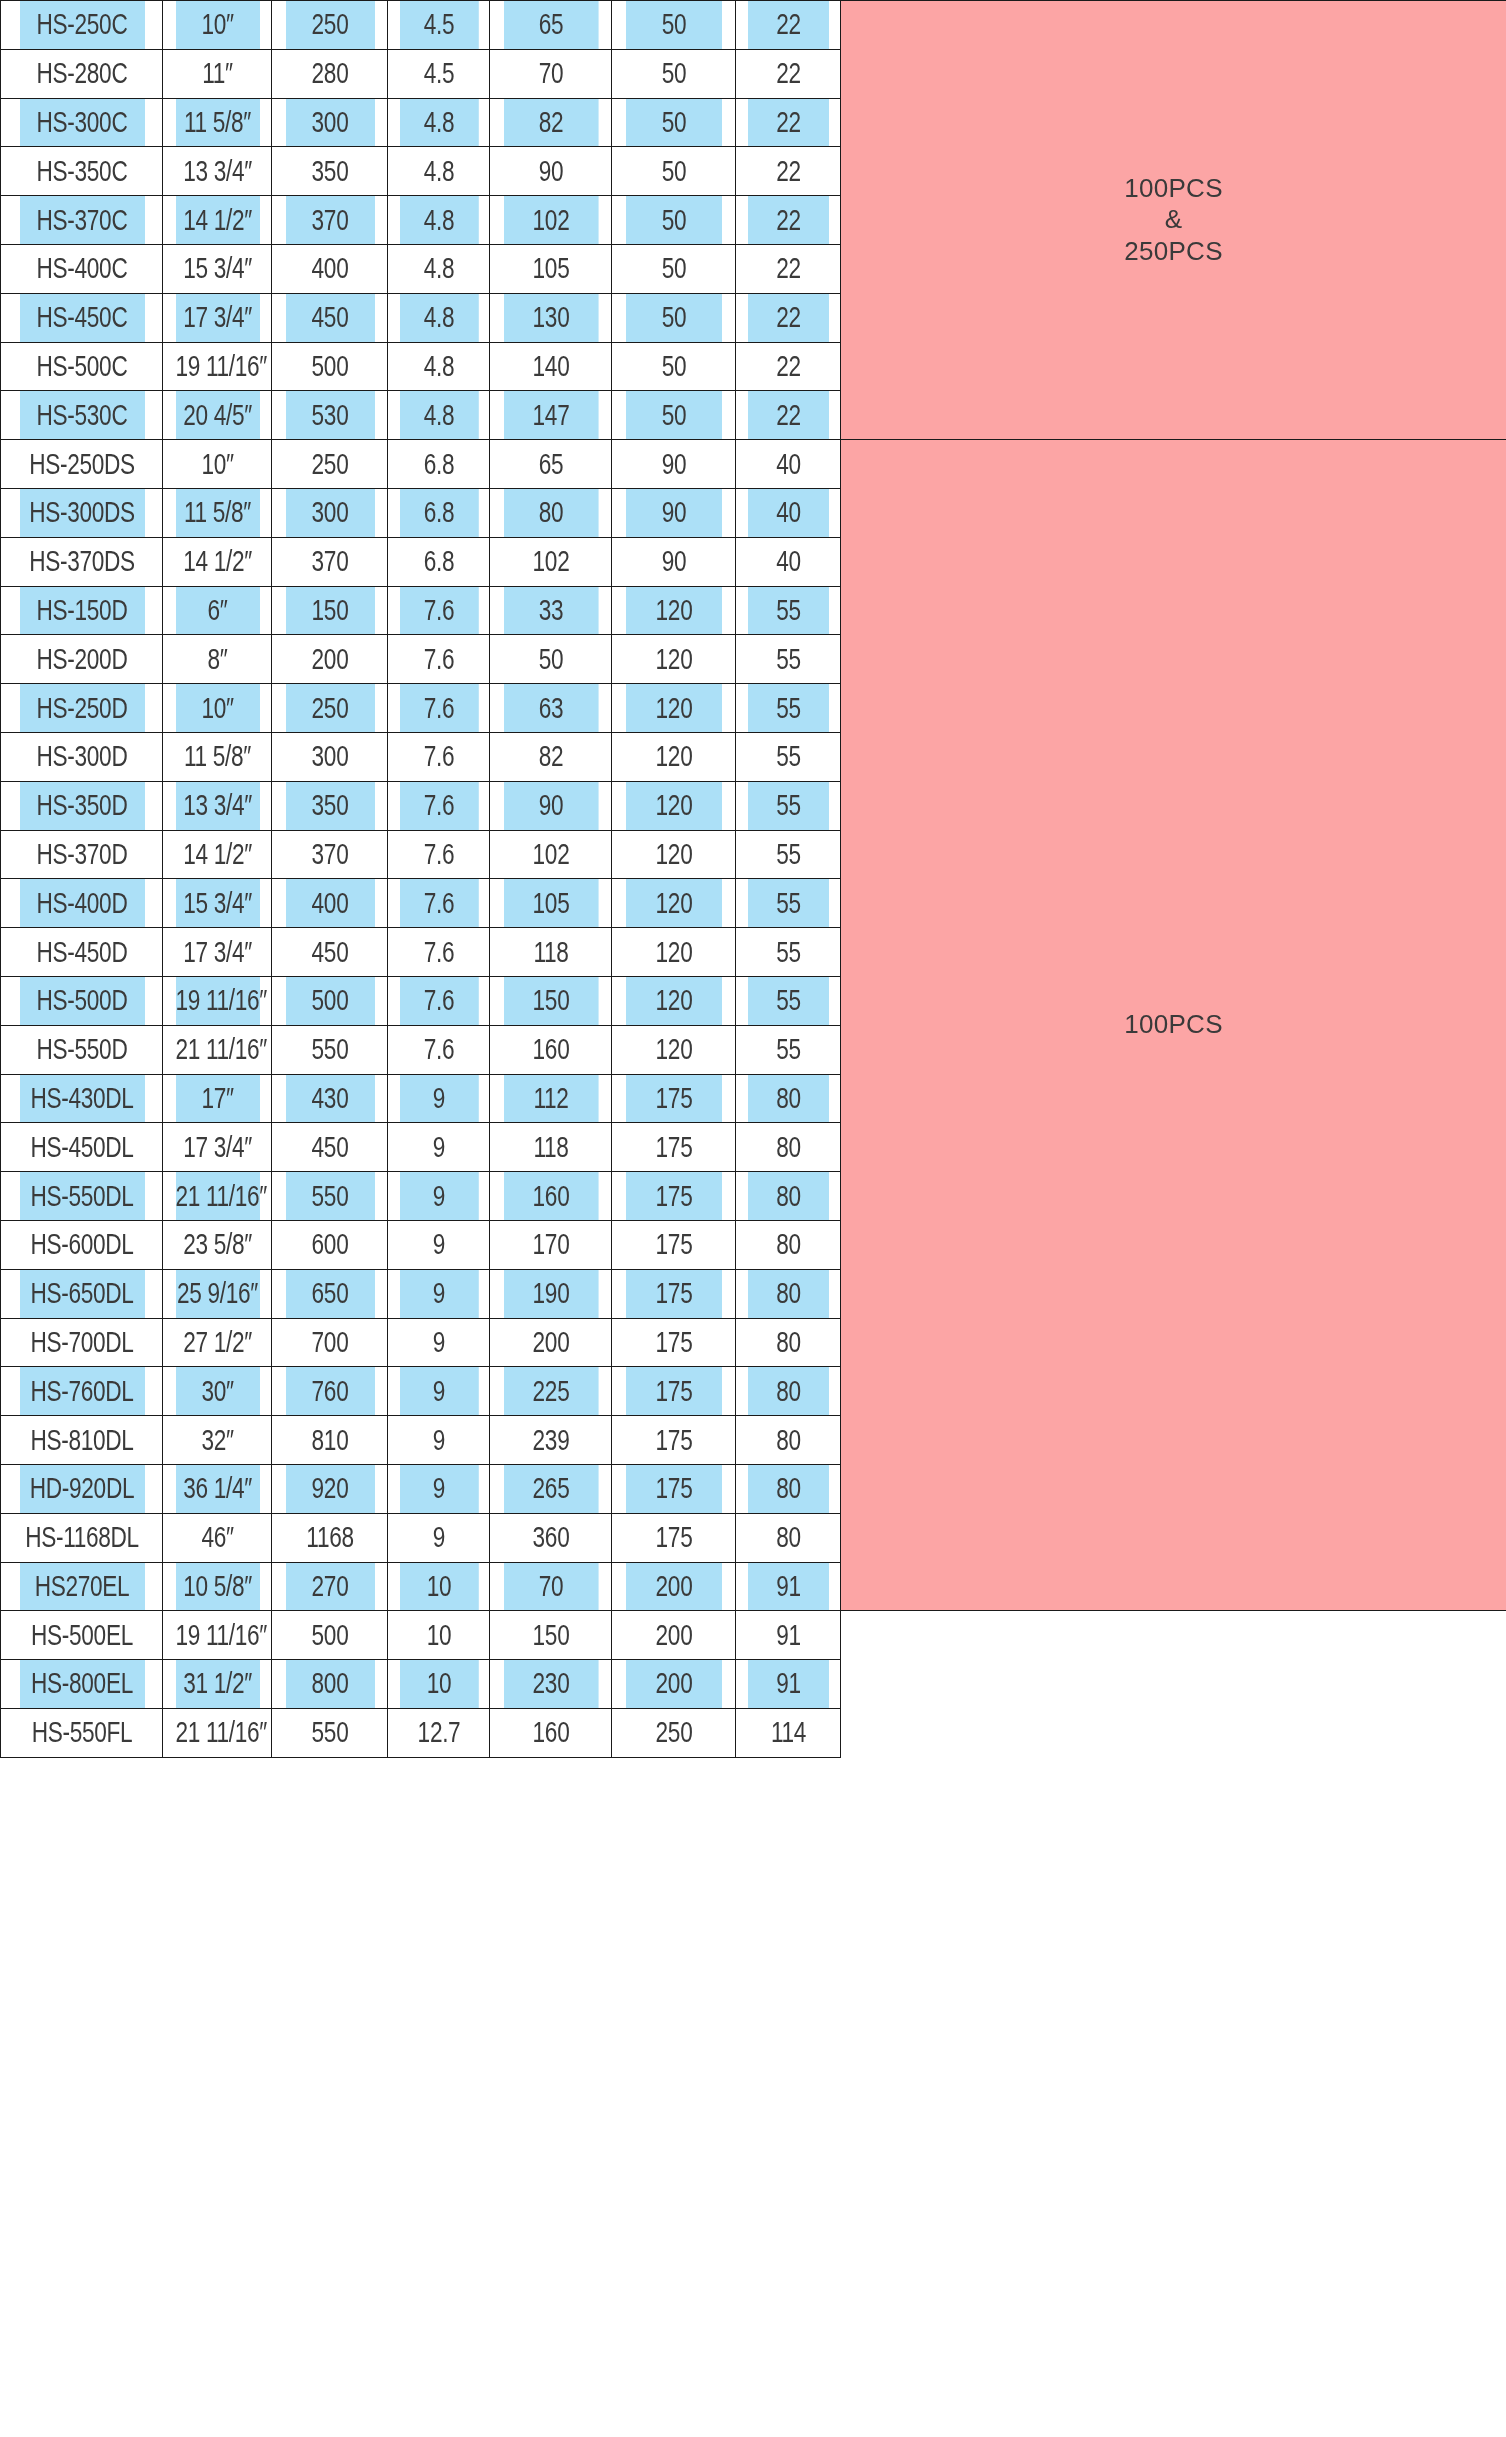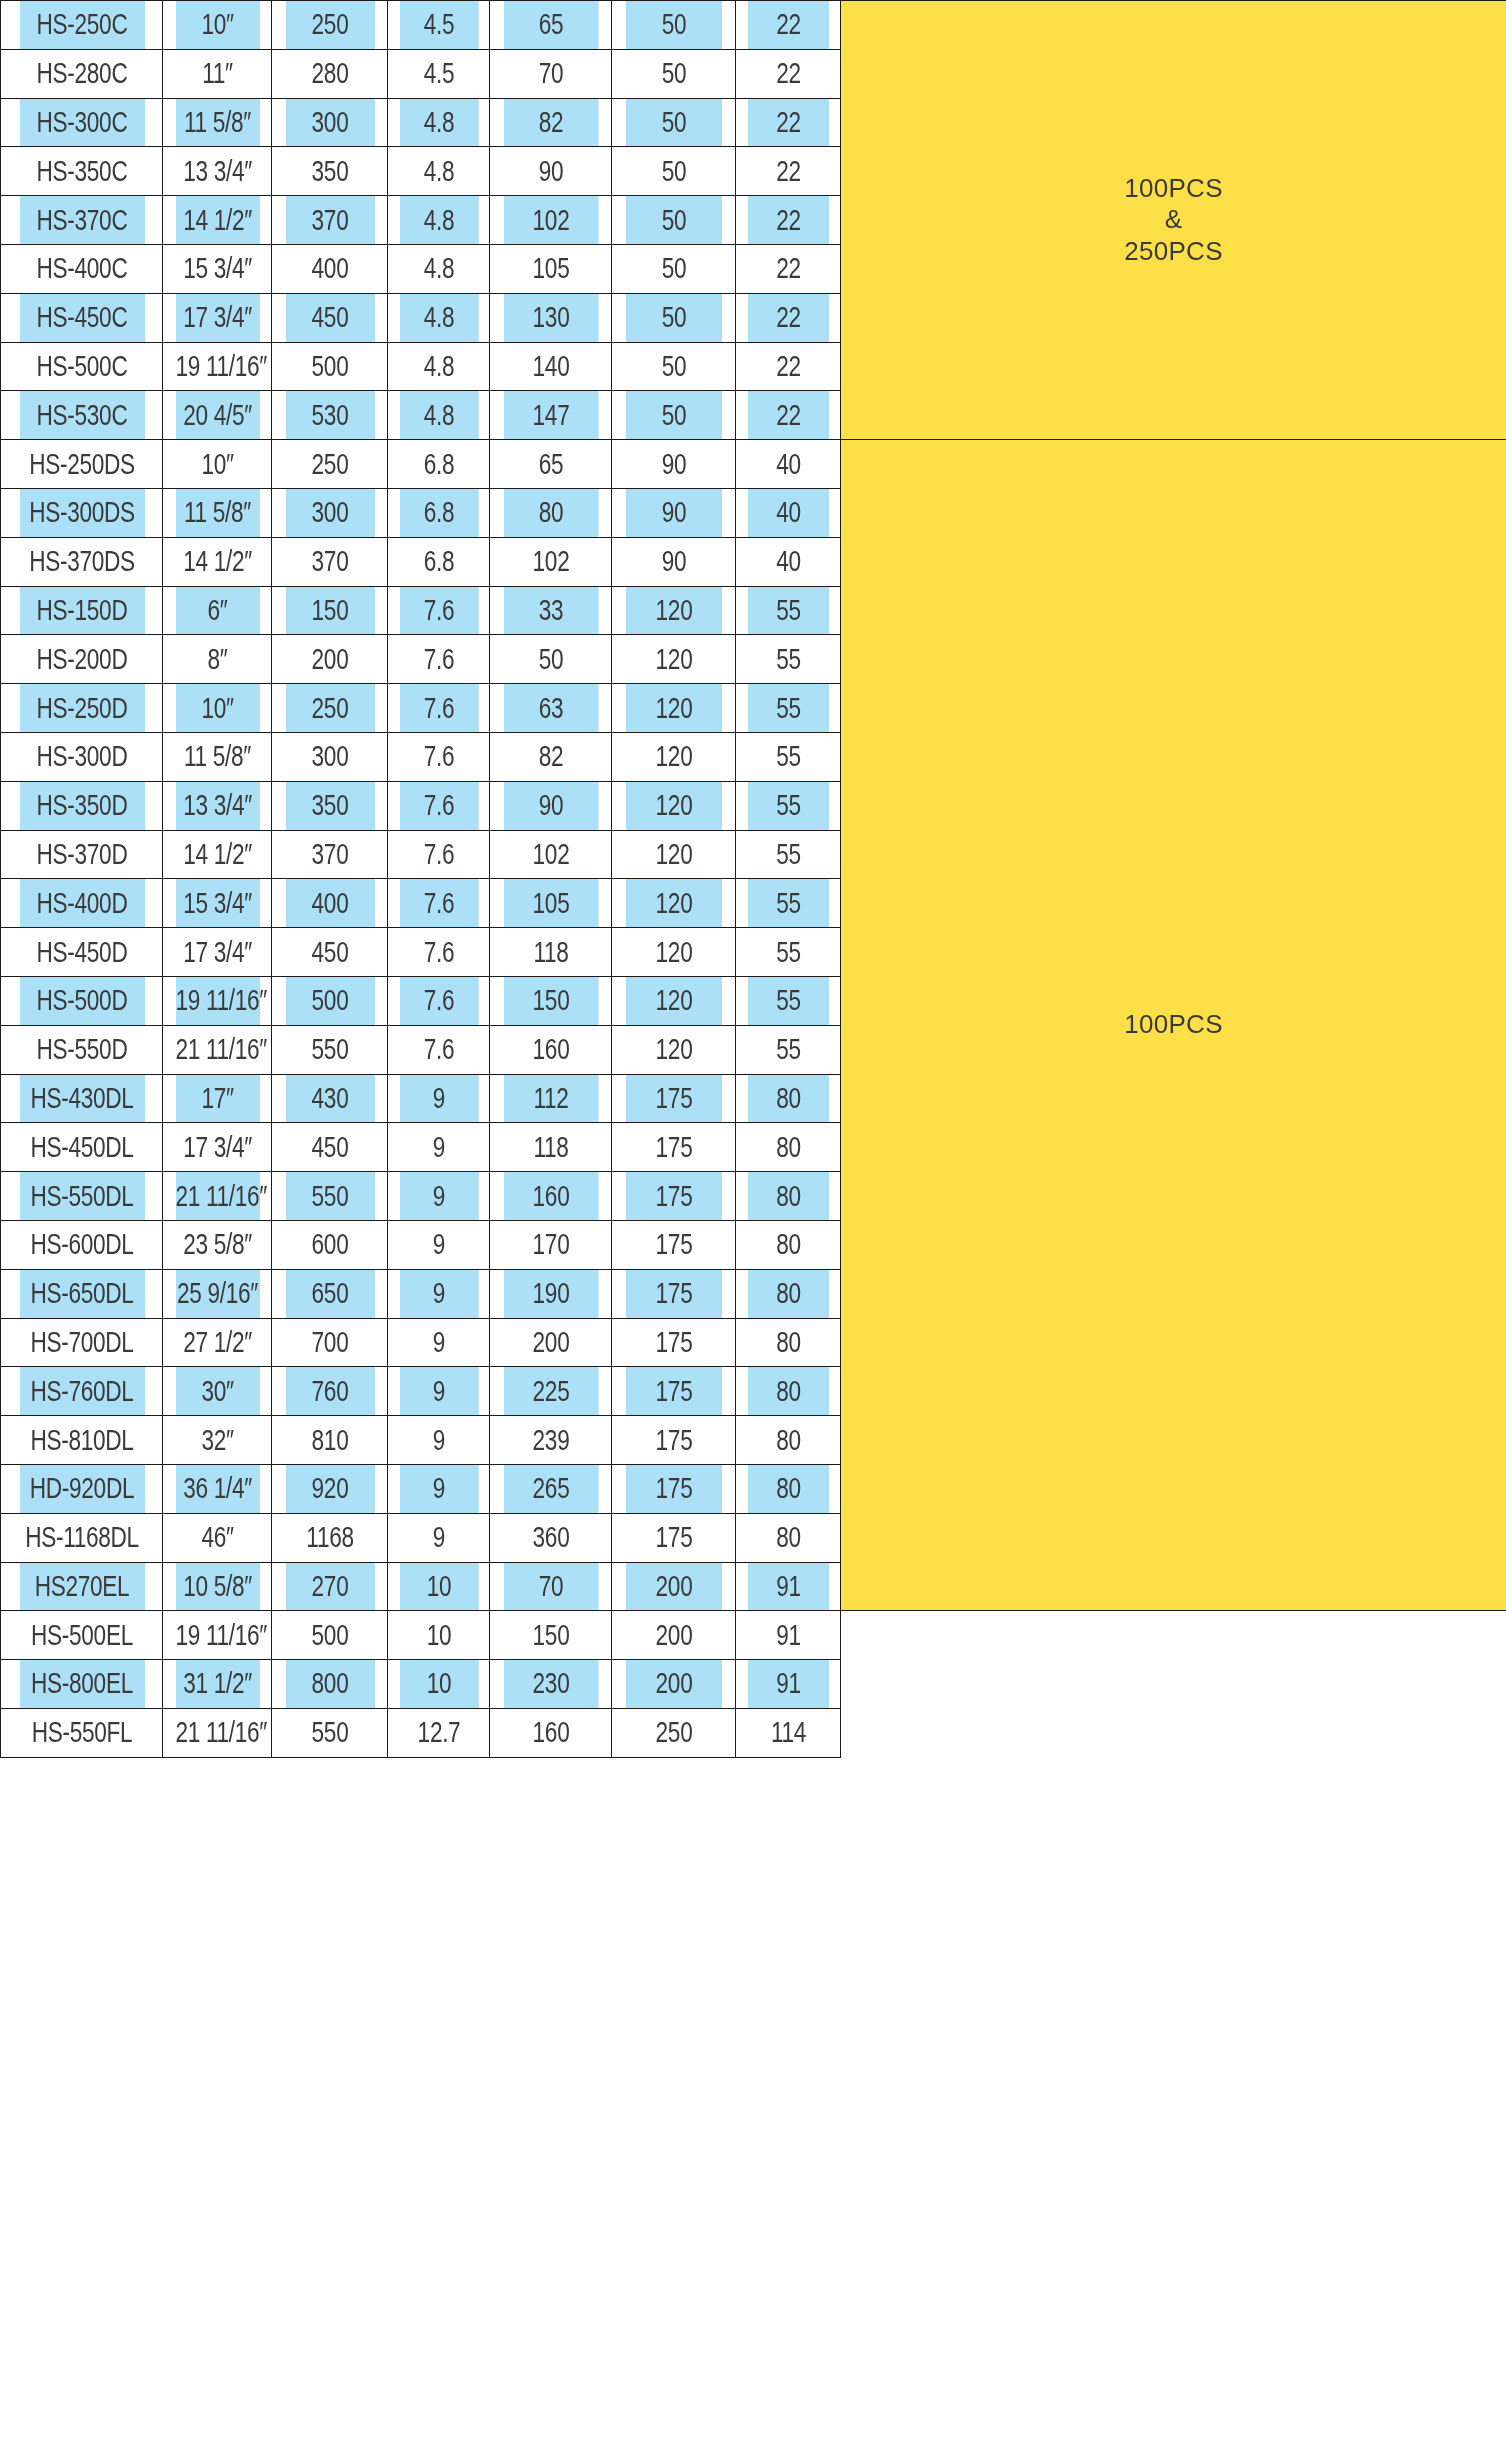--- a/index.html
+++ b/index.html
@@ -40,21 +40,21 @@
   }
   td.cell > span {
     display: inline-block;
   }
 
   tr.blue td.cell { background: #ace0f7; }
   tr.white td.cell { background: #ffffff; }
 
   
   td.packing {
-    background: #fde047;
+    background: #fca5a5;
     font-family: "Liberation Sans", sans-serif;
     font-size: 26px;
     letter-spacing: 0.3px;
     color: #3a3a3a;
     line-height: 1.22;
     white-space: pre-line;
   }
 
   
   col.c0 { width: 162px; }

